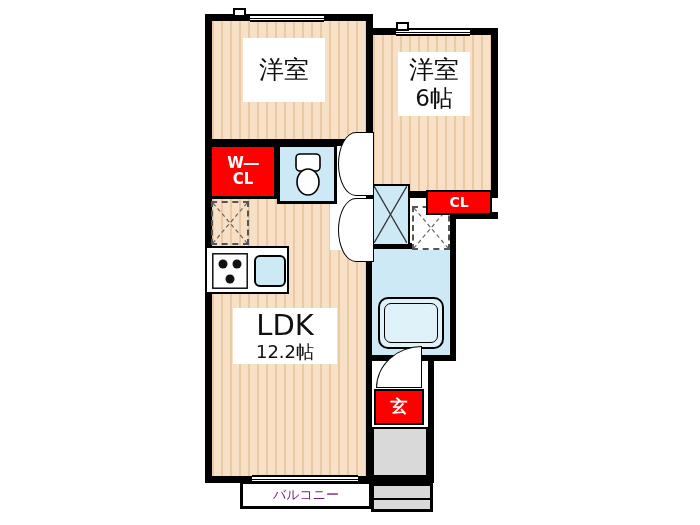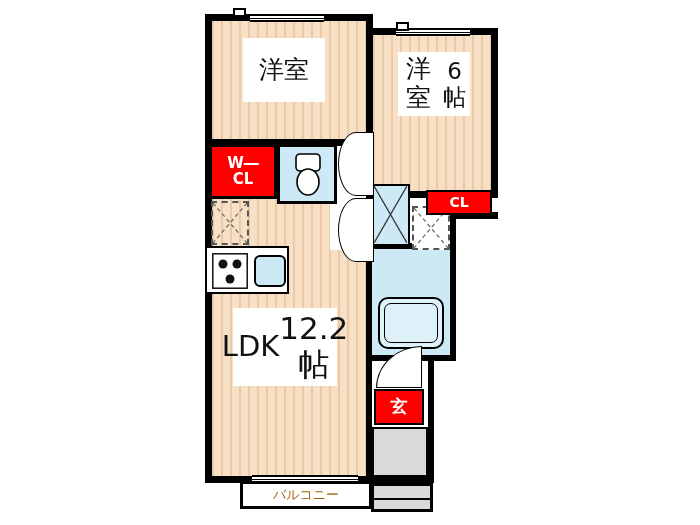--- a/index.html
+++ b/index.html
@@ -11,21 +11,21 @@
   .wood{background:repeating-linear-gradient(90deg,#eacaa4 0px,#eacaa4 2px,#f7e0c5 2px,#f7e0c5 9px);}
   .wall{position:absolute;background:#000;z-index:2;}
   .whitepatch{position:absolute;background:#fff;z-index:2;}
 
   .redbox{position:absolute;background:#fe0000;border:2px solid #000;color:#fff;
           display:flex;align-items:center;justify-content:center;font-weight:bold;
           z-index:4;text-align:center;white-space:pre-line;line-height:1.05;}
 
   .bluebox{position:absolute;background:#cde9f5;border:3px solid #000;z-index:3;}
 
-  .roomlabel{position:absolute;background:#fff;z-index:4;display:flex;flex-direction:row;
+  .roomlabel{position:absolute;background:#fff;z-index:4;display:flex;flex-direction:column;
              align-items:center;justify-content:center;color:#111;text-align:center;line-height:1.15;}
   .roomlabel .nm{font-size:25px;}
   .roomlabel .sz{font-size:23px;}
 
   .window-h{position:absolute;background:#fff;height:8px;border-top:2px solid #000;border-bottom:2px solid #000;z-index:3;}
   .window-h::after{content:"";position:absolute;left:0;right:0;top:1.5px;height:0;border-top:1px solid #000;}
 
   .vent{position:absolute;width:13px;height:9px;background:#fff;border:2px solid #000;z-index:5;}
 
   .door-semi{position:absolute;width:36px;height:64px;background:#fff;border:1.5px solid #000;
@@ -38,24 +38,24 @@
   .counter{position:absolute;background:#fff;border:2px solid #000;z-index:3;}
   .sink{position:absolute;background:#cde9f5;border:2px solid #000;border-radius:6px;z-index:4;}
   .tub{position:absolute;background:#dff1f9;border:2px solid #000;border-radius:10px;z-index:4;}
   .tub-inner{position:absolute;left:4px;top:4px;right:4px;bottom:4px;border:1px solid #000;border-radius:7px;}
 
   .gray{position:absolute;background:#d9d9d9;border:2px solid #000;z-index:3;}
   .porch{position:absolute;background:#d9d9d9;border:3px solid #000;z-index:3;}
   .porch .stepline{position:absolute;left:0;right:0;top:50%;border-top:2px solid #000;}
 
   .balcony{position:absolute;background:#fff;border:3px solid #000;z-index:3;
-           display:flex;align-items:center;justify-content:center;font-size:13px;color:#a16207;}
+           display:flex;align-items:center;justify-content:center;font-size:13px;color:#701a75;}
 
   .ldklabel .nm{font-size:29px;}
-  .ldklabel .sz{font-size:31px;}
+  .ldklabel .sz{font-size:18px;}
 </style>
 </head>
 <body>
 
 <div id="stage">
 
   <div class="room wood" style="left:205px;top:14px;width:168px;height:132px;"></div>
   <div class="room wood" style="left:366px;top:28px;width:132px;height:170px;"></div>
   <div class="room wood" style="left:205px;top:139px;width:168px;height:344px;"></div>
 
@@ -136,21 +136,21 @@
   <div class="vent" style="left:233px;top:8px;"></div>
   <div class="vent" style="left:396px;top:22px;"></div>
 
   <div class="roomlabel" style="left:243px;top:38px;width:82px;height:64px;">
     <div class="nm">洋室</div>
   </div>
   <div class="roomlabel" style="left:398px;top:52px;width:72px;height:64px;">
     <div class="nm">洋室</div>
     <div class="sz">6帖</div>
   </div>
-  <div class="roomlabel ldklabel" style="left:233px;top:308px;width:104px;height:78px;">
+  <div class="roomlabel ldklabel" style="left:233px;top:308px;width:104px;height:56px;">
     <div class="nm">LDK</div>
     <div class="sz">12.2帖</div>
   </div>
 
   <div class="balcony" style="left:240px;top:481px;width:132px;height:28px;">
     <span>バルコニー</span>
   </div>
 
 </div>
 

